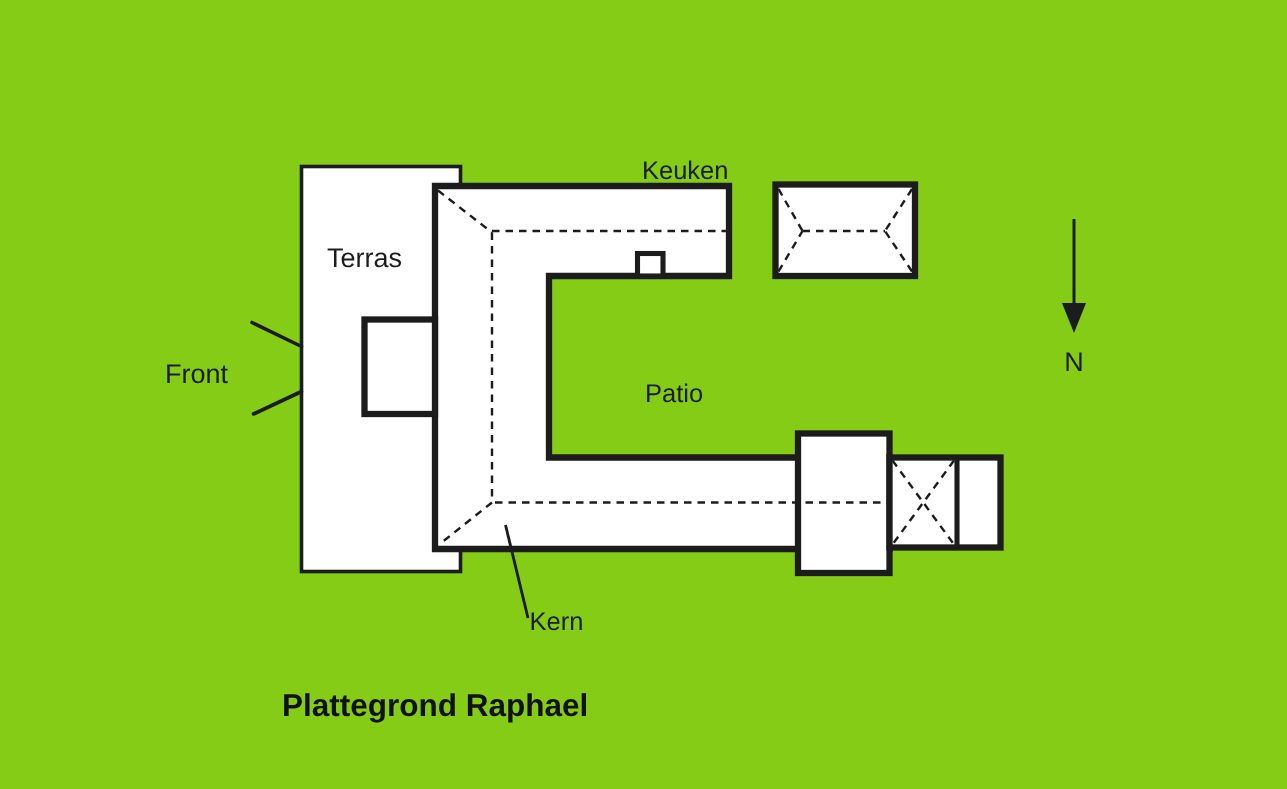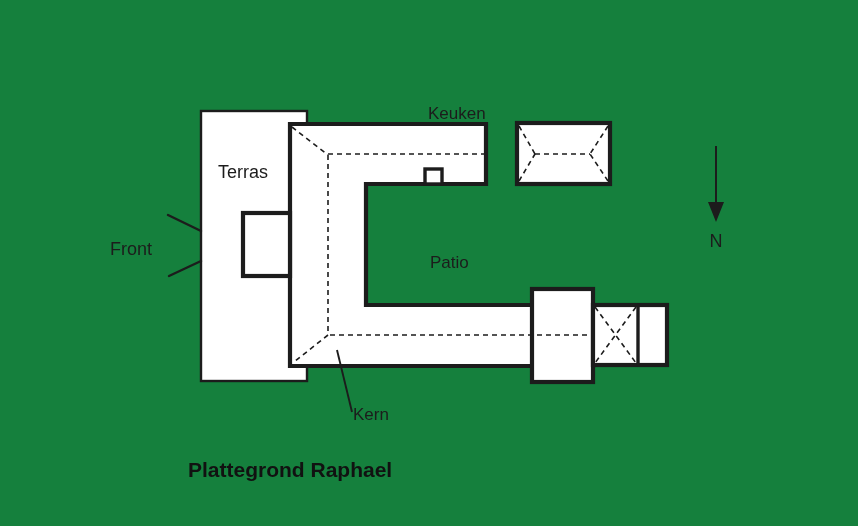--- a/index.html
+++ b/index.html
@@ -1,19 +1,19 @@
 <!DOCTYPE html>
 <html><head>
 <meta charset="utf-8">
 <style>
   html,body{margin:0;padding:0;background:#ffffff;}
   #stage{
     position:relative;
     width:858px;height:526px;
-    background:#15803d;
+    background:#84cc16;
     font-family:"Liberation Sans", sans-serif;
     overflow:hidden;
   }
   svg{display:block;}
   .thin-outline{fill:#ffffff;stroke:#1c1c1c;stroke-width:2.4px;}
   .wall{fill:#ffffff;stroke:#1c1c1c;stroke-width:4.2px;stroke-linejoin:miter;}
   .wall-med{fill:#ffffff;stroke:#1c1c1c;stroke-width:3.4px;}
   .solidline{stroke:#1c1c1c;stroke-width:2.4px;fill:none;stroke-linecap:round;}
   .leader{stroke:#1c1c1c;stroke-width:1.9px;fill:none;}
   .dash{stroke:#1c1c1c;stroke-width:1.6px;fill:none;stroke-dasharray:5 4;}

